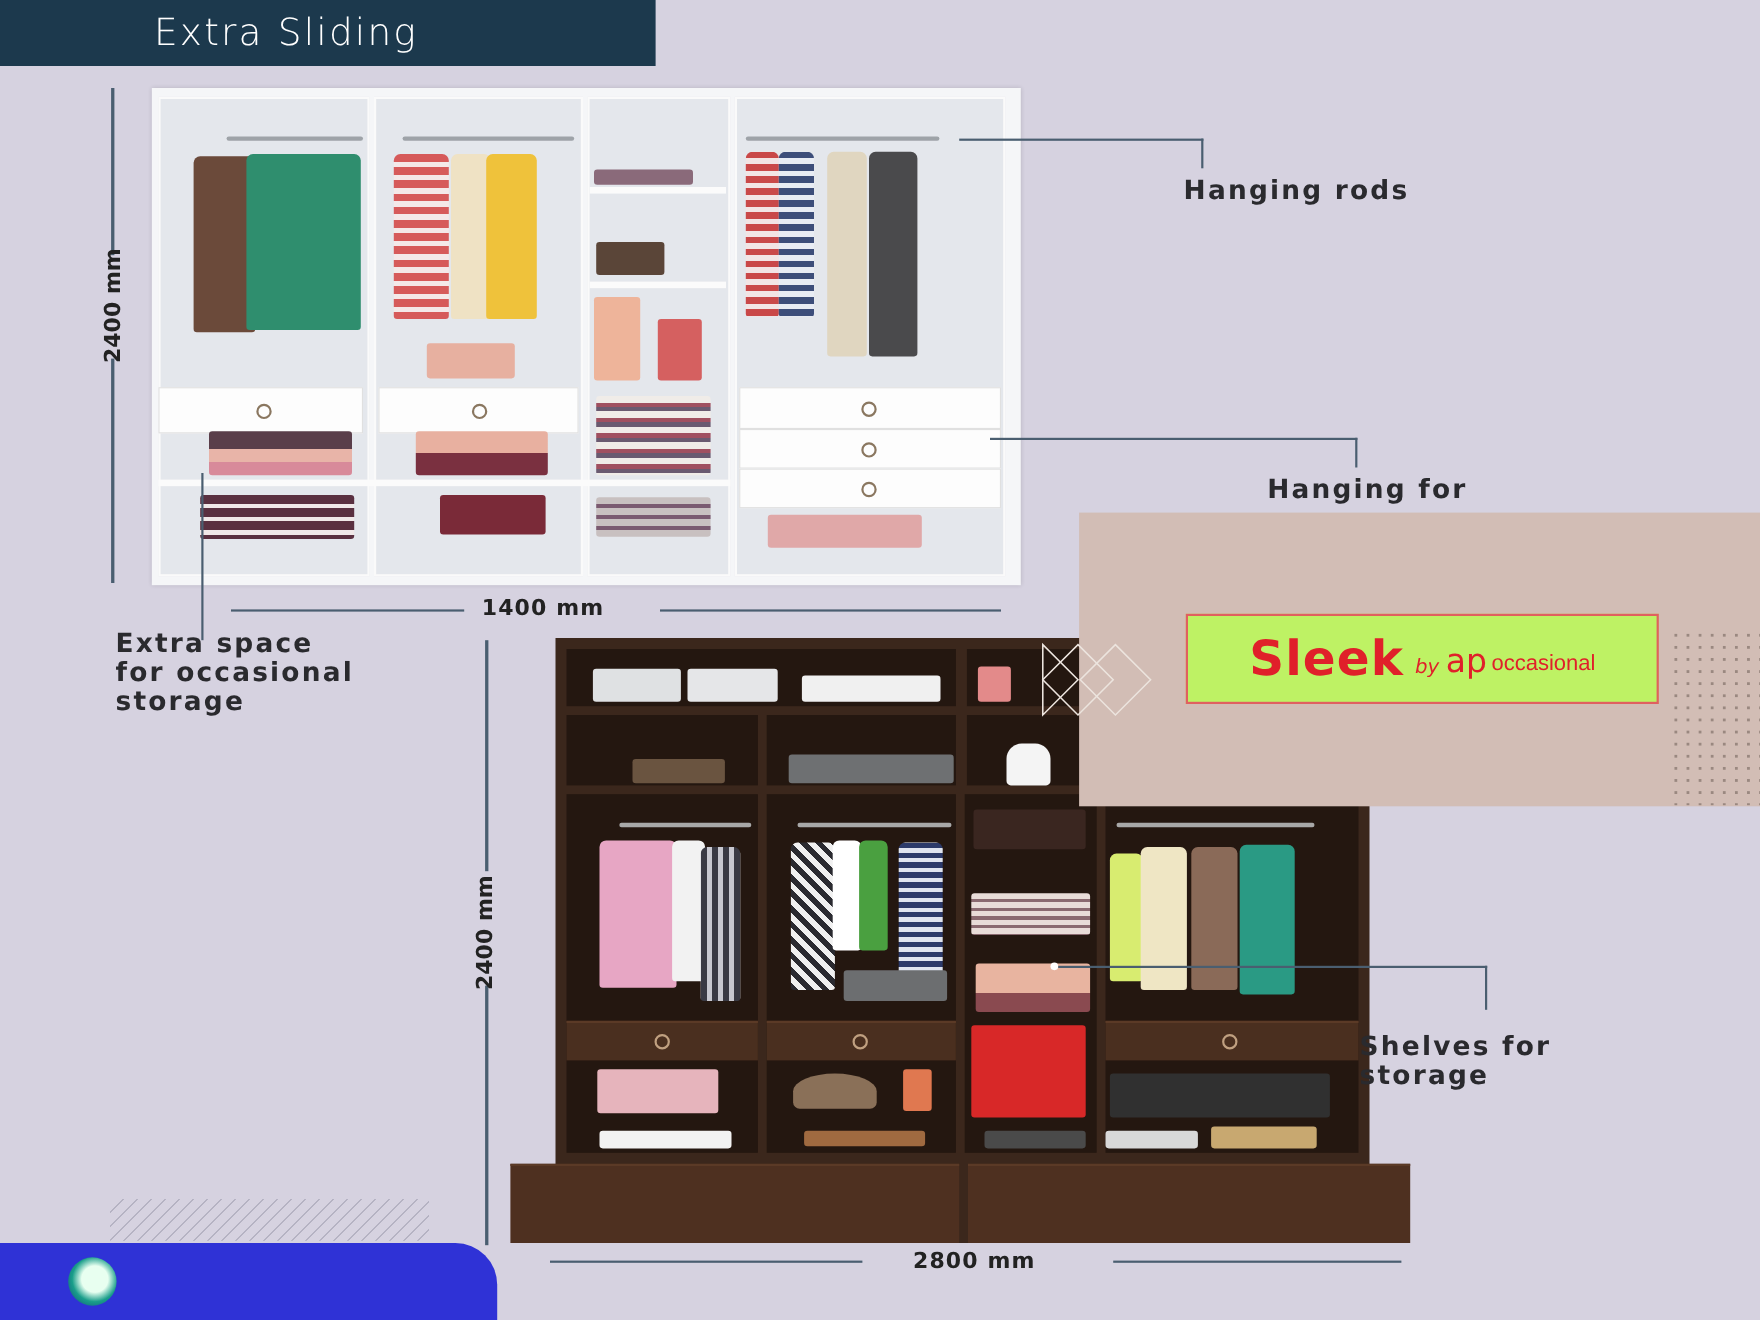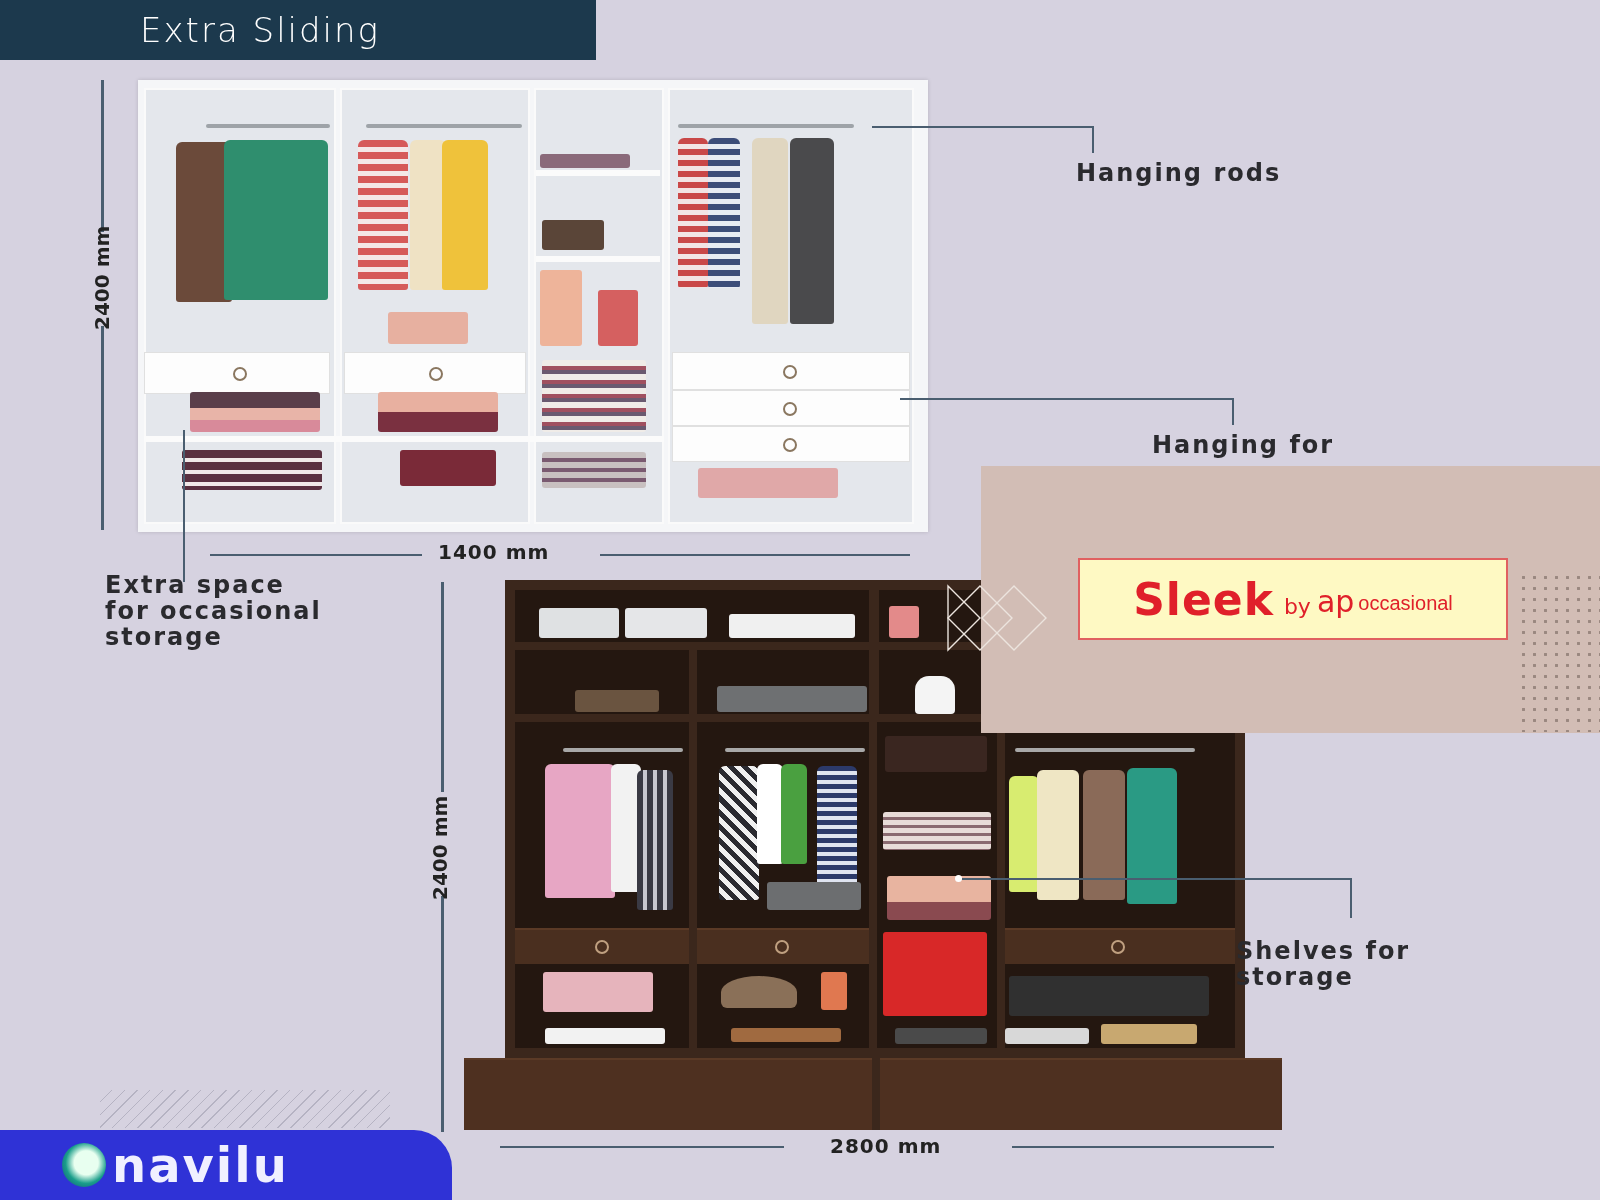--- a/index.html
+++ b/index.html
@@ -45,25 +45,25 @@
   
   .wardrobe-dark {
     left:505px; top:580px; width:740px; height:550px; background:#3b271c;
   }
   .wd-cell { position:absolute; background:#241710; }
   .wd-drawer { position:absolute; background:#4a2f1f; border-top:2px solid #5b3a26; }
 
   
   .brand-panel { left:981px; top:466px; width:619px; height:267px; background:#d2bdb5; }
   .brand-logo-box {
-    left:1078px; top:558px; width:426px; height:78px; background:#fef9c3;
+    left:1078px; top:558px; width:426px; height:78px; background:#bef264;
     border:2px solid #e06060; display:flex; align-items:center; justify-content:center;
   }
   .brand-sleek { color:#e0202a; font-size:44px; font-weight:bold; letter-spacing:1px; font-family:"DejaVu Sans", sans-serif; }
-  .brand-by { color:#e0202a; font-size:22px; margin:14px 6px 0 10px; }
+  .brand-by { color:#e0202a; font-size:18px; font-style:italic; margin:14px 6px 0 10px; }
   .brand-ap { color:#e0202a; font-size:30px; font-weight:normal; margin-top:4px; }
   .brand-asian { color:#e0202a; font-size:20px; margin:8px 0 0 4px; font-family:"Liberation Sans", sans-serif; }
   .dot-grid {
   left:1518px; top:572px; width:82px; height:160px;
   background-image:radial-gradient(circle, #9a8880 1.4px, transparent 1.6px);
   background-size:11px 11px;
   }
 
   
   .navilu {
@@ -258,14 +258,13 @@
   <span class="brand-sleek">Sleek</span>
   <span class="brand-by">by</span>
   <span class="brand-ap">ap</span>
   <span class="brand-asian">occasional</span>
 </div>
 <div class="abs dot-grid"></div>
 
 <div class="abs stripes"></div>
 <div class="abs navilu">
   <div class="navilu-mark"></div>
-  <span class="navilu-text">navilu</span>
 </div>
 
 </body></html>

